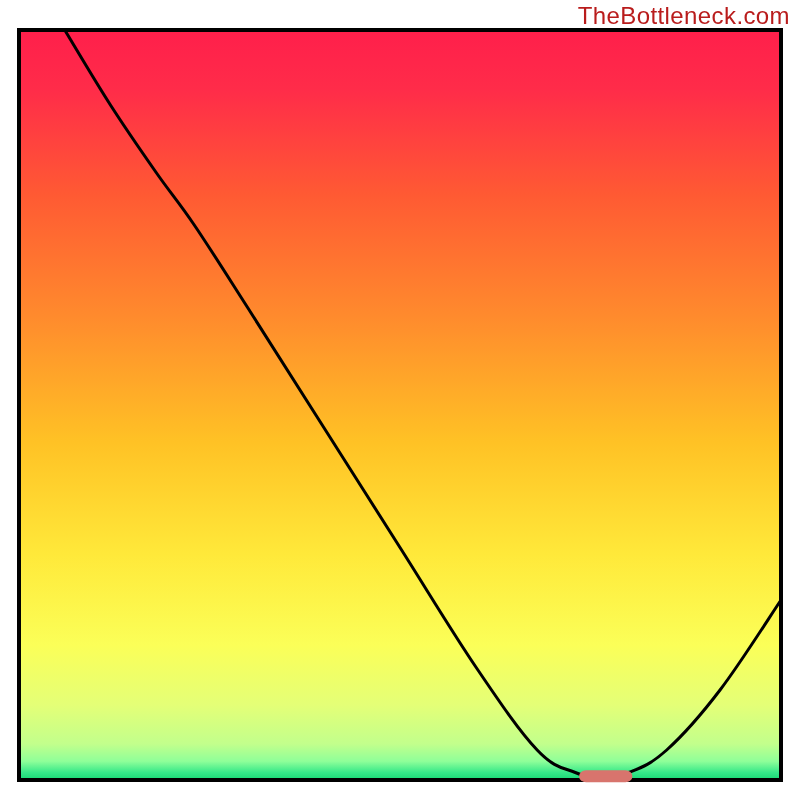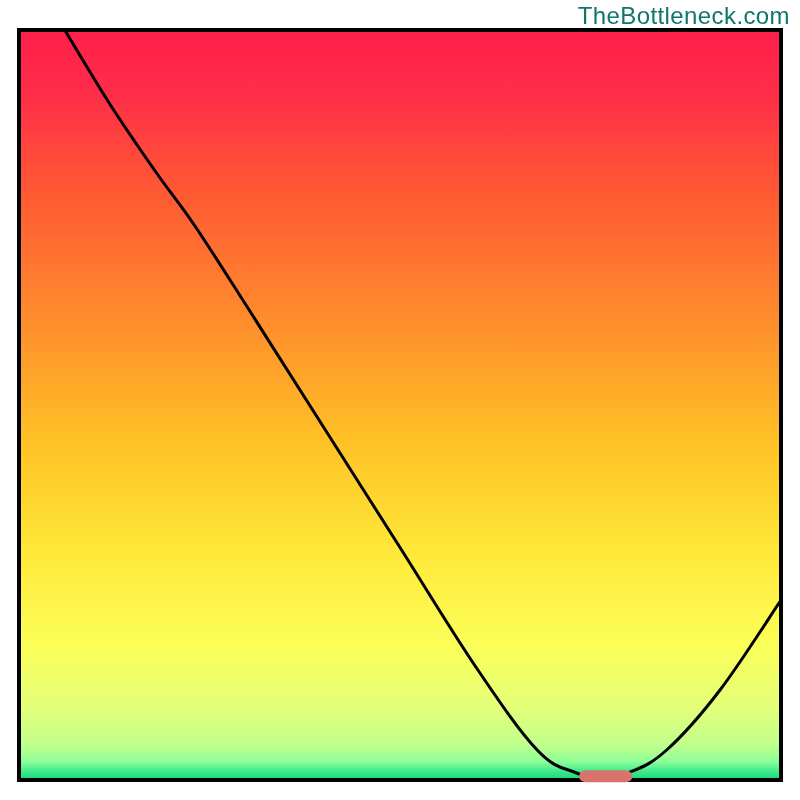--- a/index.html
+++ b/index.html
@@ -13,21 +13,21 @@
   }
   .stage {
     position: relative;
     width: 800px;
     height: 800px;
   }
   .watermark {
     position: absolute;
     top: 2px;
     right: 10px;
-    color: #0f766e;
+    color: #b91c1c;
     font-size: 24px;
     letter-spacing: 0.4px;
     text-align: right;
     z-index: 10;
   }
   svg.plot {
     position: absolute;
     inset: 0;
     width: 800px;
     height: 800px;

